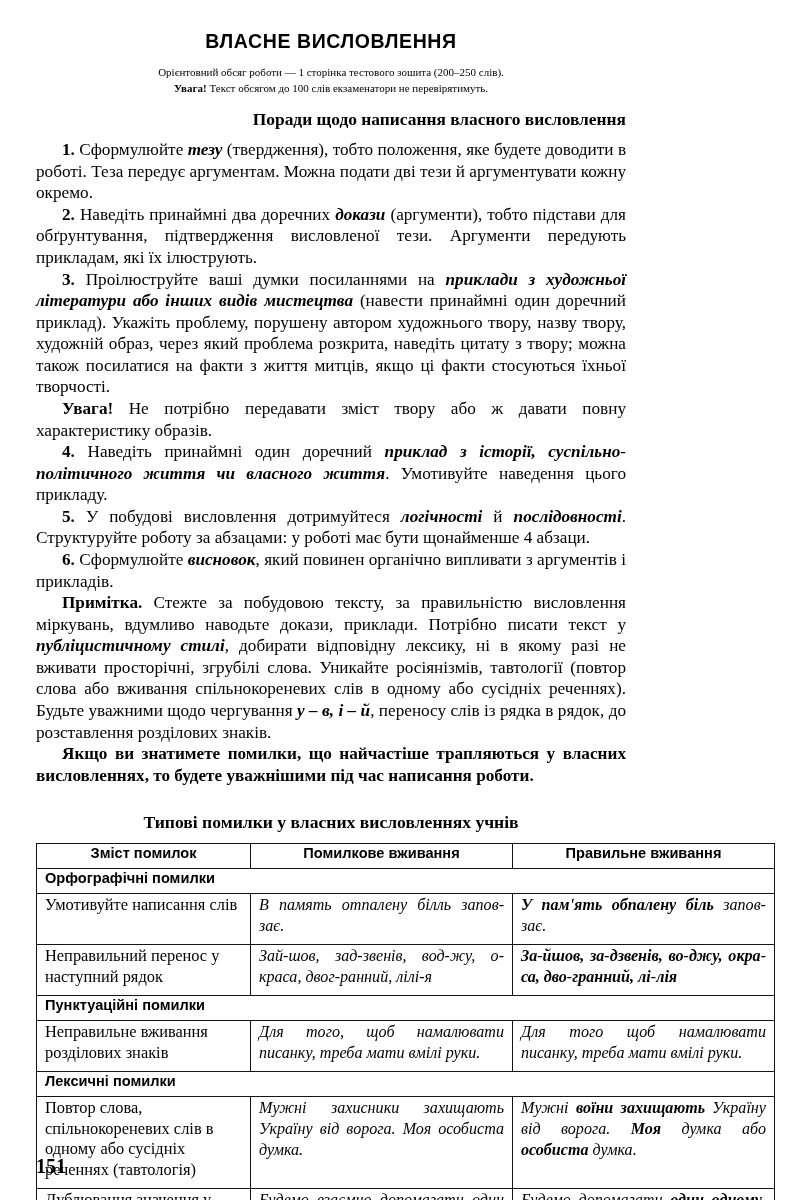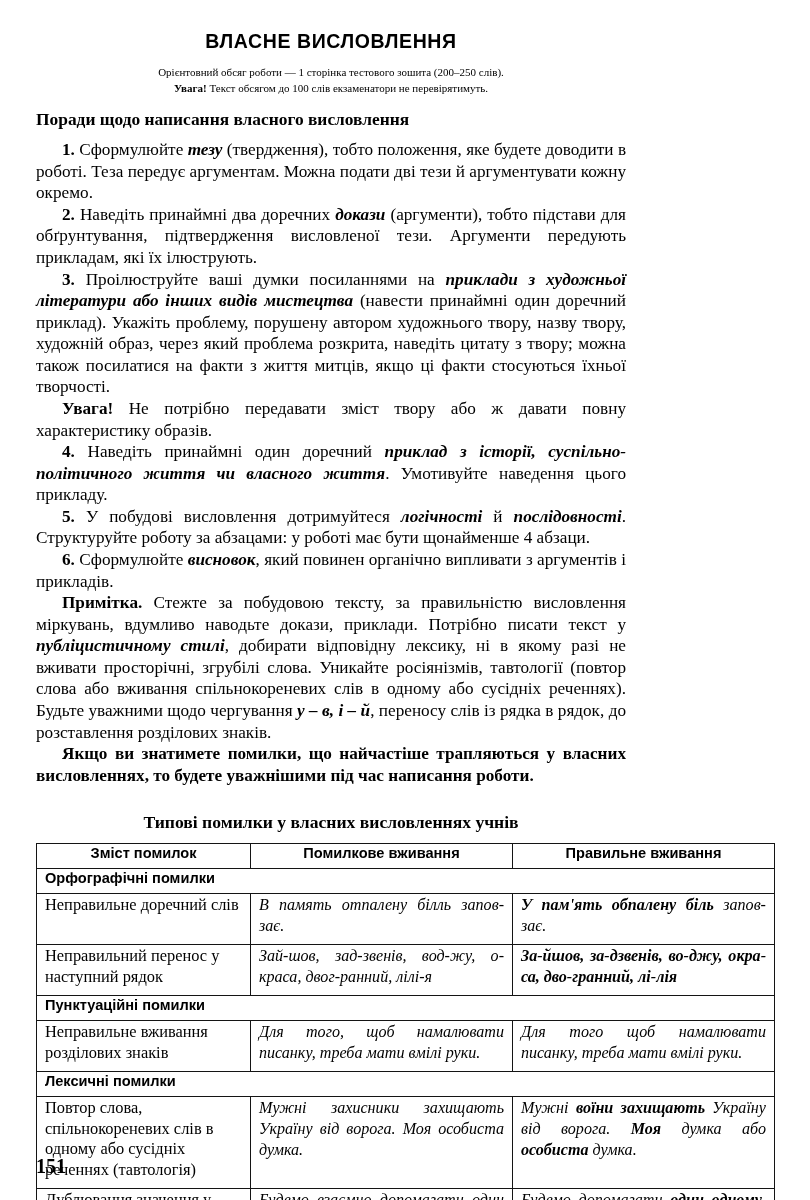--- a/index.html
+++ b/index.html
@@ -30,21 +30,21 @@
     letter-spacing: 0.6px;
     margin: 4px 0 12px 0;
   }
   .intro-line {
     text-align: center;
     font-size: 11px;
     line-height: 1.32;
   }
   .intro-line.second { margin-top: 1px; }
   .section-title {
-    text-align: left;
+    text-align: right;
     font-weight: bold;
     font-size: 17.4px;
     margin: 14px 0 9px 0;
   }
   .table-title {
     text-align: center;
     font-weight: bold;
     font-size: 17.6px;
     margin: 26px 0 10px 0;
   }
@@ -189,21 +189,21 @@
         <th class="hdr">Зміст помилок</th>
         <th class="hdr">Помилкове вживання</th>
         <th class="hdr">Правильне вживання</th>
       </tr>
 
       <tr>
         <td class="group" colspan="3">Орфографічні помилки</td>
       </tr>
 
       <tr>
-        <td class="desc">Неправильне доречний слів</td>
+        <td class="desc">Умотивуйте написання слів</td>
         <td class="wrong">В память отпалену білль запов-зає.</td>
         <td class="right"><span class="em">У пам'ять обпалену біль</span><span> запов-зає.</span></td>
       </tr>
 
       <tr>
         <td class="desc">Неправильний перенос у наступний рядок</td>
         <td class="wrong">Зай-шов, зад-звенів, вод-жу, о-краса, двог-ранний, лілі-я</td>
         <td class="right"><span class="em">За-йшов, за-дзвенів, во-джу, окра-са, дво-гранний, лі-лія</span><span></span></td>
       </tr>
 

